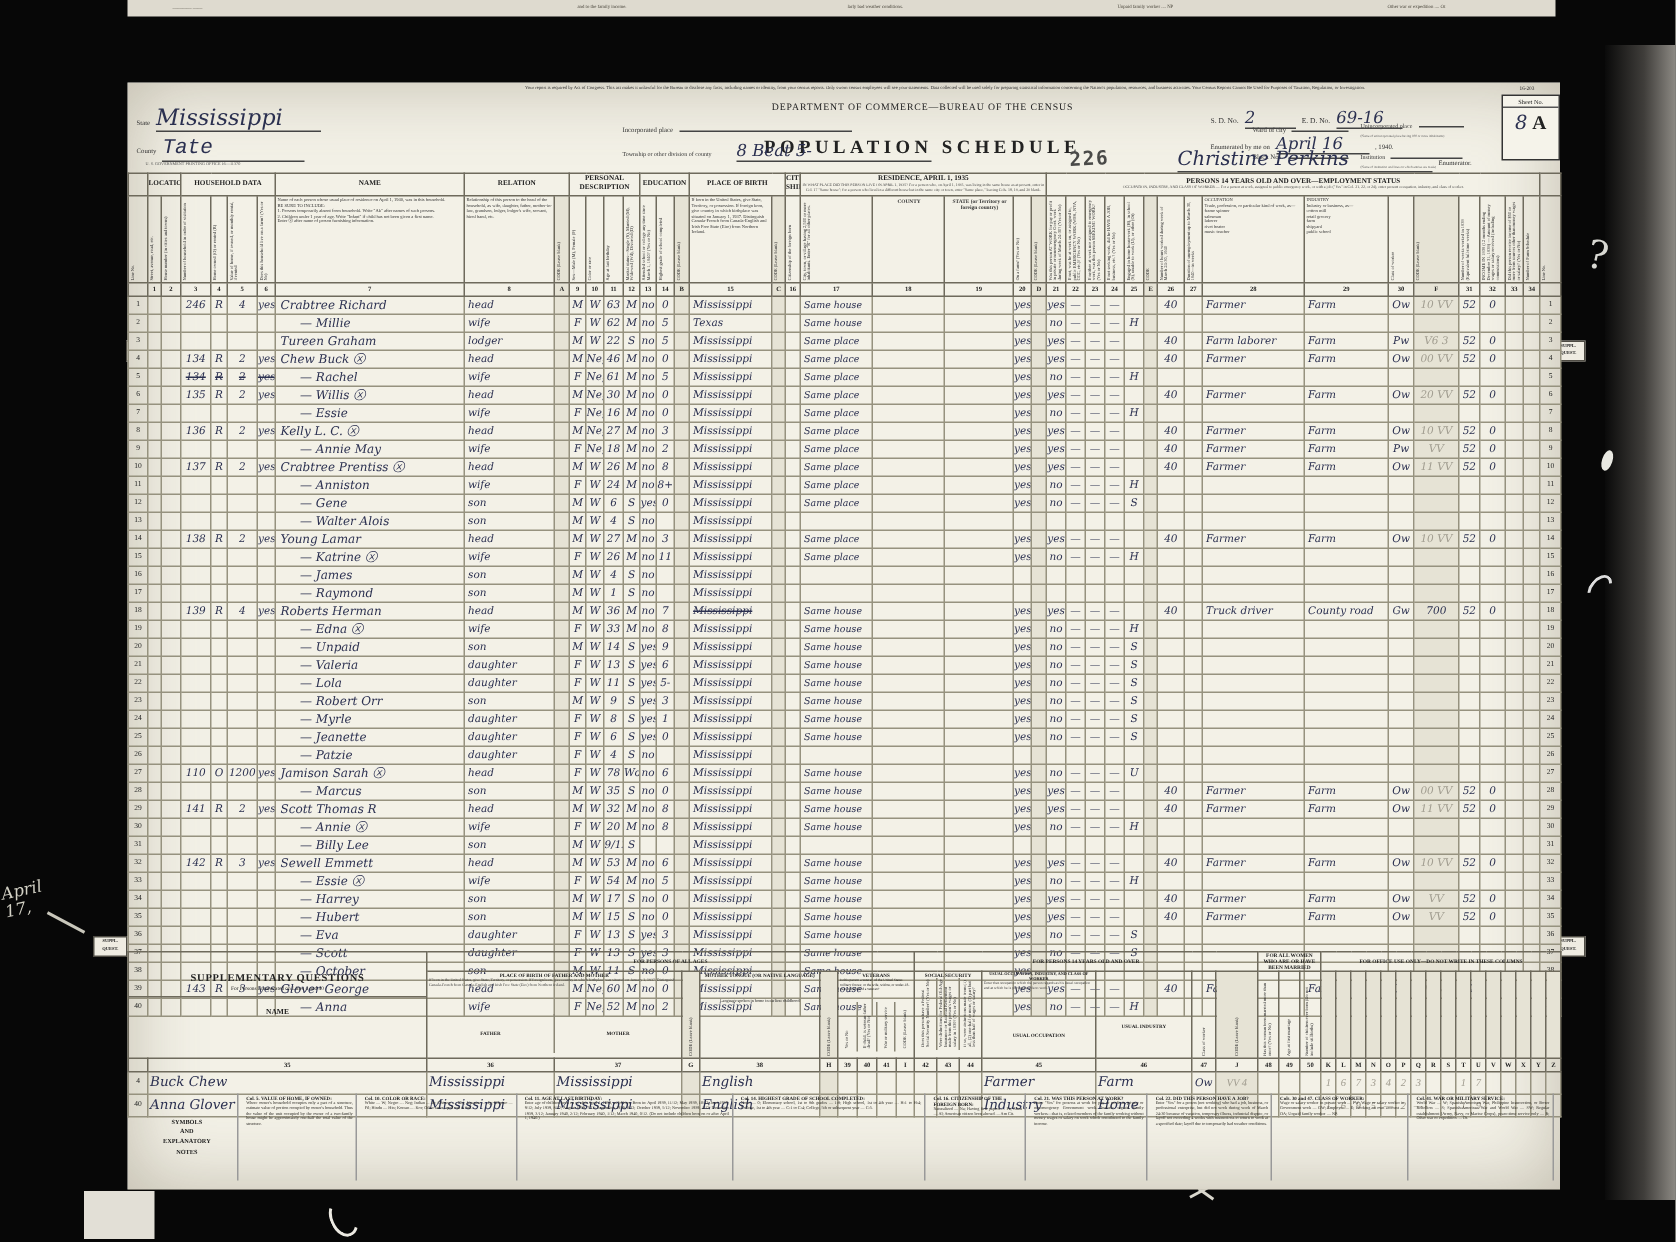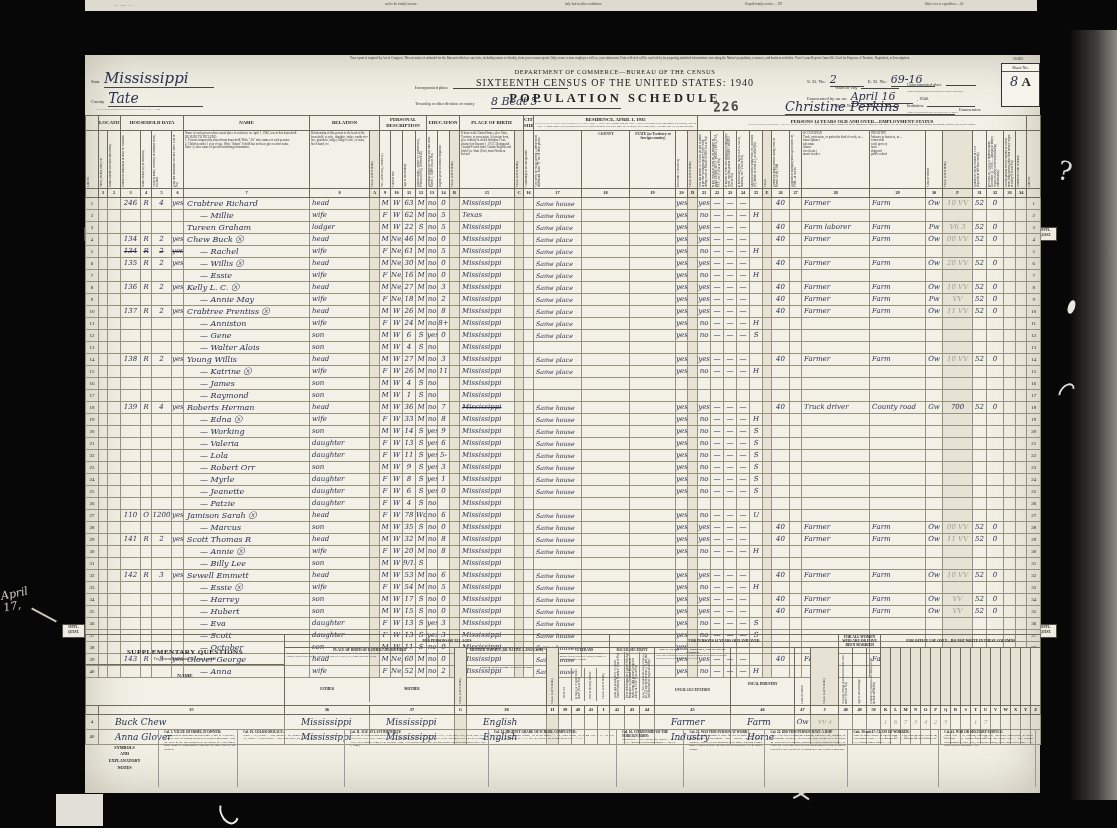--- a/index.html
+++ b/index.html
@@ -72,21 +72,21 @@
   .c-res{font-size:6.3px;text-align:left;padding-left:2px;}
   
   #supptable .grow td{height:12px;font-size:4px;}
   #supptable tbody td{height:14px;line-height:14px;}
   .stitle{font-size:7px;font-weight:bold;letter-spacing:.5px;line-height:1.25;text-align:center;}
   .ssub{font-size:3.6px;font-weight:normal;}
   .minis{display:flex;height:100%;}
   .minis>div{flex:1;border-left:0.5px solid #8a8675;overflow:hidden;}
   .minis>div:first-child{border-left:none;}
   .mlabel{font-size:3.4px;font-weight:bold;text-align:center;}
-  .s-hw{font-size:9px;text-align:left;padding-left:16px;}
+  .s-hw{font-size:9px;text-align:left;padding-left:1px;}
   
   #footnotes{position:absolute;left:6px;top:674px;width:945px;height:58px;display:flex;gap:3px;}
   .fn{border-right:0.5px solid #999;padding:1px 2px;overflow:hidden;}
   .fn .ft{font-size:3.3px;font-weight:bold;}
   .fn .fb{font-size:2.8px;line-height:1.25;text-align:justify;color:#2e2c26;}
   .fn0{display:flex;align-items:center;justify-content:center;text-align:center;font-weight:bold;font-size:4.2px;line-height:1.6;}
 </style>
 </head>
 <body>
 
@@ -114,31 +114,30 @@
 <div class="sm" style="left:1034px;top:624px;">SUPPL. QUEST.</div>
 <div class="chk">
   <span>Check if continued on next sheet</span>
   <div class="oval"></div>
 </div>
 
 <div class="sheet">
   <div class="disclaimer">Your report is required by Act of Congress. This act makes it unlawful for the Bureau to disclose any facts, including names or identity, from your census reports. Only sworn census employees will see your statements. Data collected will be used solely for preparing statistical information concerning the Nation's population, resources, and business activities. Your Census Reports Cannot Be Used for Purposes of Taxation, Regulation, or Investigation.</div>
   <div class="formno">16-203</div>
   <div class="dept">DEPARTMENT OF COMMERCE—BUREAU OF THE CENSUS</div>
-  <div class="census">SIXTEENTH CENSUS OF THE UNITED STATES: 1940</div>
   <div class="popsched">POPULATION SCHEDULE</div>
   <div class="stamp">226</div>
 
   <div class="fld" style="left:6px;top:14px;">
     <span class="lbl">State</span>
     <span class="hw hwbig uline" style="width:110px;">Mississippi</span>
   </div>
   <div class="fld" style="left:6px;top:34px;">
     <span class="lbl">County</span>
-    <span class="hw hwbig uline" style="width:95px;font-size:14px;">Tate</span>
+    <span class="hw hwbig uline" style="width:95px;font-size:14px;font-family:Liberation Mono, monospace;">Tate</span>
   </div>
   <div class="fld tiny" style="left:12px;top:53px;">U. S. GOVERNMENT PRINTING OFFICE   16—11370</div>
 
   <div class="fld" style="left:330px;top:20px;">
     <span class="lbl">Incorporated place</span>
     <span class="uline" style="width:115px;height:6px;"></span>
   </div>
   <div class="fld" style="left:330px;top:36px;width:260px;">
     <span class="lbl" style="font-size:4px;display:inline-block;width:72px;line-height:1.1;">Township or other division of county</span>
     <span class="hw hwmed uline" style="width:130px;">8    Beat 5-</span>
@@ -1006,21 +1005,21 @@
           <td class="c-ln">13</td>
         </tr>
         <tr>
           <td class="c-ln">14</td>
           <td class="c-hw hw"></td>
           <td class="c-hw hw"></td>
           <td class="c-hw hw">138</td>
           <td class="c-hw hw">R</td>
           <td class="c-hw hw">2</td>
           <td class="c-hw hw">yes</td>
-          <td class="c-name hw">Young Willis</td>
+          <td class="c-name hw">Young Lamar</td>
           <td class="c-left hw">head</td>
           <td class="c-hw hw shade"></td>
           <td class="c-hw hw">M</td>
           <td class="c-hw hw">W</td>
           <td class="c-hw hw">27</td>
           <td class="c-hw hw">M</td>
           <td class="c-hw hw">no</td>
           <td class="c-hw hw">3</td>
           <td class="c-hw hw shade"></td>
           <td class="c-left hw">Mississippi</td>
@@ -1270,21 +1269,21 @@
           <td class="c-ln">19</td>
         </tr>
         <tr>
           <td class="c-ln">20</td>
           <td class="c-hw hw"></td>
           <td class="c-hw hw"></td>
           <td class="c-hw hw"></td>
           <td class="c-hw hw"></td>
           <td class="c-hw hw"></td>
           <td class="c-hw hw"></td>
-          <td class="c-name hw ind">— Working</td>
+          <td class="c-name hw ind">— Unpaid</td>
           <td class="c-left hw">son</td>
           <td class="c-hw hw shade"></td>
           <td class="c-hw hw">M</td>
           <td class="c-hw hw">W</td>
           <td class="c-hw hw">14</td>
           <td class="c-hw hw">S</td>
           <td class="c-hw hw">yes</td>
           <td class="c-hw hw">9</td>
           <td class="c-hw hw shade"></td>
           <td class="c-left hw">Mississippi</td>

